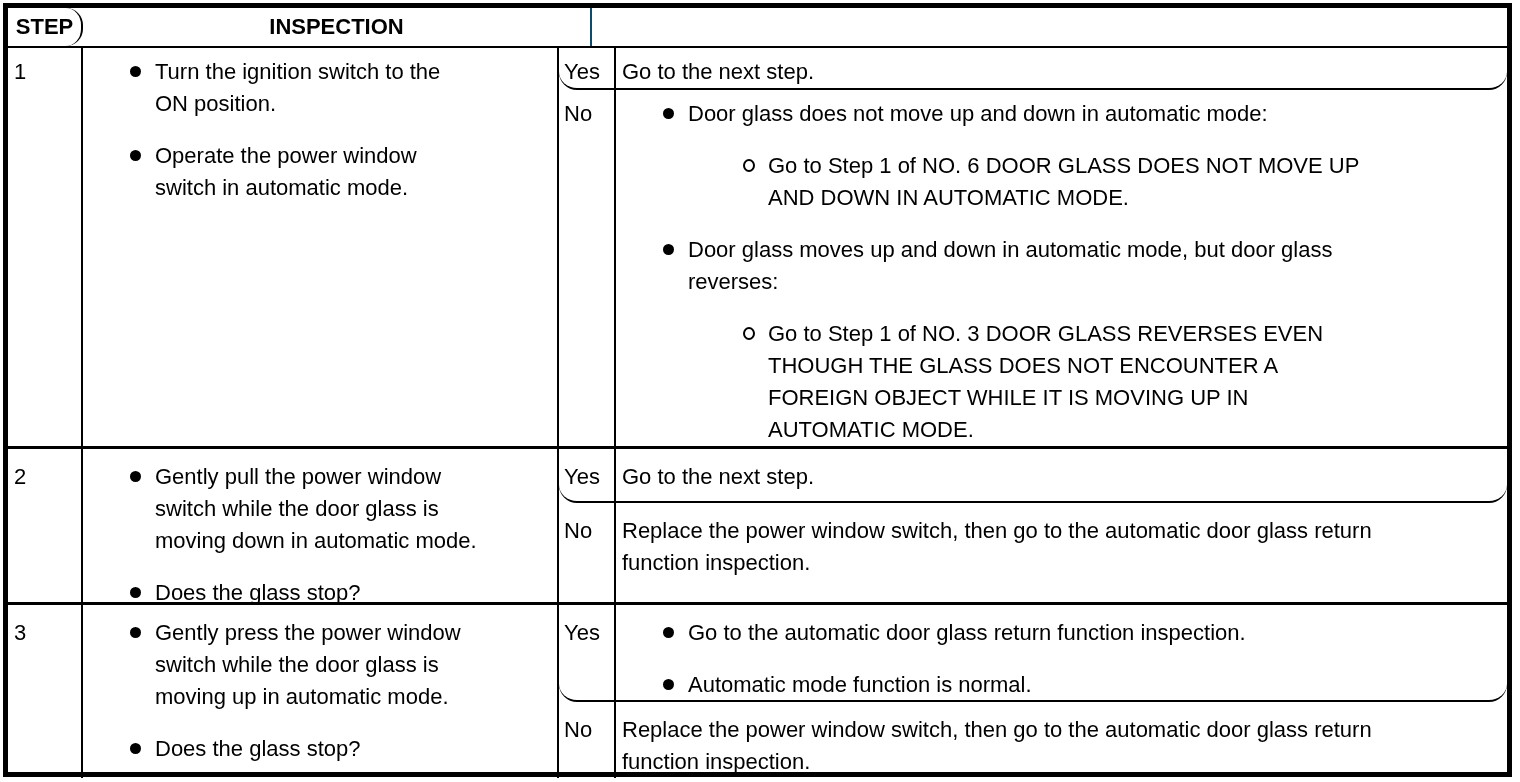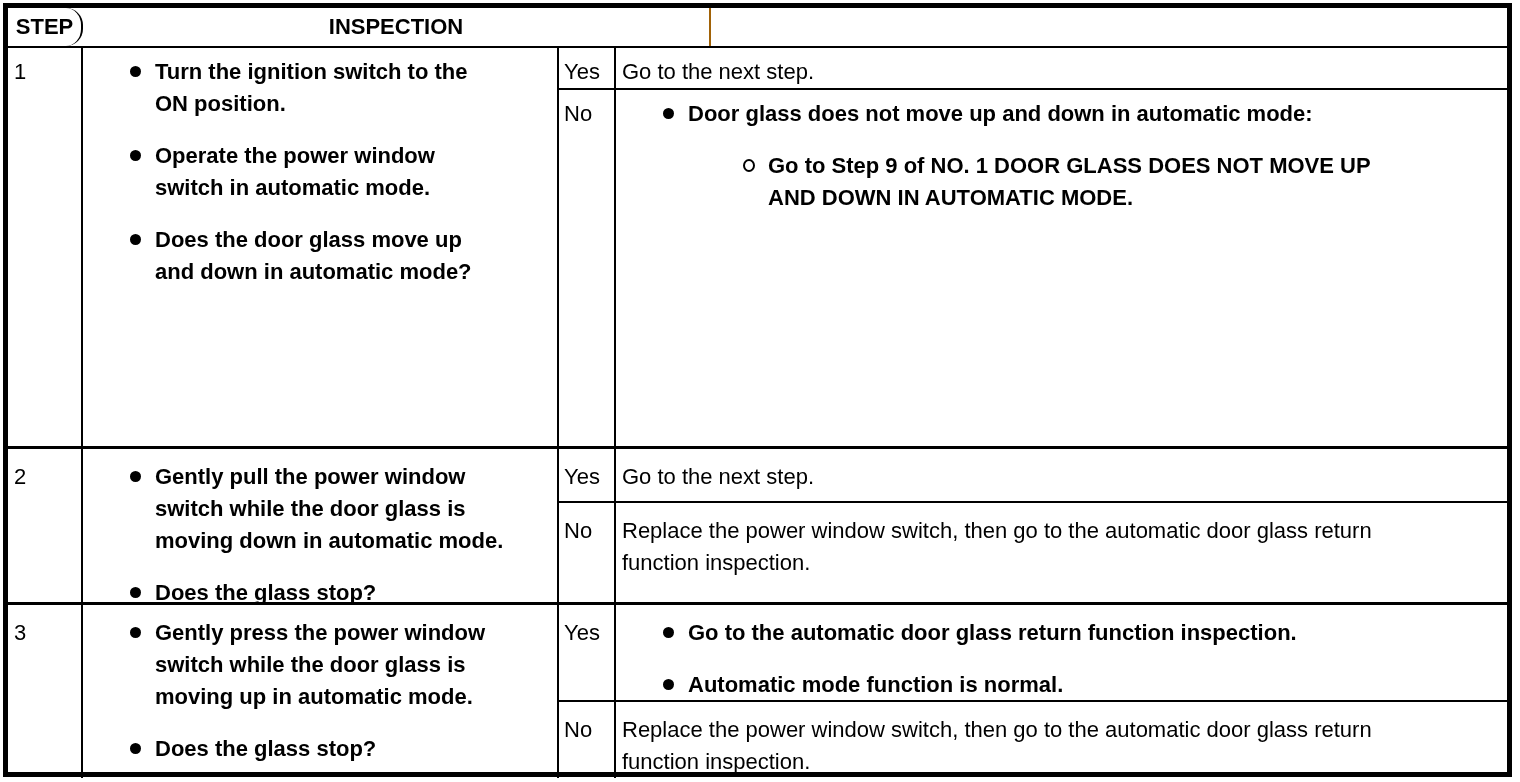--- a/index.html
+++ b/index.html
@@ -26,37 +26,37 @@
   
   .hrow {
     display: flex;
     height: 40px;
     flex: none;
     border-bottom: 2px solid #000;
     font-weight: bold;
   }
   .hcell { line-height: 38px; text-align: center; white-space: nowrap; }
   .h-step { width: 75px; border-right: 2px solid #000; border-radius: 17px; }
-  .h-insp { width: 628px; border-right: 2px solid #a16207; }
+  .h-insp { width: 509px; border-right: 2px solid #0c4a6e; }
   .h-act  { flex: 1; }
   
   .brow { display: flex; flex: none; border-bottom: 3px solid #000; }
   .brow.last { border-bottom: none; flex: 1; }
   .stepcell {
     width: 75px;
     border-right: 2px solid #000;
     padding: 8px 0 0 6px;
   }
   .inspcell {
     width: 476px;
     border-right: 2px solid #000;
     padding-top: 8px;
   }
   .actcol { flex: 1; display: flex; flex-direction: column; }
-  .subrow { display: flex; flex: none; border-bottom: 2px solid #000; }
+  .subrow { display: flex; flex: none; border-bottom: 2px solid #000; border-radius: 18px; }
   .subrow.grow { flex: 1; border-bottom: none; justify-content: space-between; }
   .yncell {
     width: 57px;
     border-right: 2px solid #000;
     padding: 8px 0 0 5px;
   }
   .actcell { flex: 1; padding-top: 8px; overflow: hidden; }
   
   .row23 .stepcell, .row23 .inspcell, .row23 .yncell, .row23 .actcell { padding-top: 12px; }
   
@@ -65,21 +65,21 @@
   .sr-r3y { height: 97px; }
   
   .plain { padding-left: 6px; padding-right: 8px; white-space: pre-line; }
   .bullet {
     position: relative;
     margin: 0 10px 20px 47px;
     padding-left: 25px;
   }
   .bullet:last-child { margin-bottom: 0; }
   .bullet.l2 { margin-left: 127px; }
-  .btxt { white-space: pre-line; font-weight: bold; }
+  .btxt { white-space: pre-line; }
   .dot {
     position: absolute;
     left: 0; top: 10px;
     width: 11px; height: 11px;
     border-radius: 50%;
     background: #000;
   }
   .hollow .dot {
     width: 12px; height: 13px;
     background: #fff;
@@ -103,44 +103,51 @@
       <div class="bullet">
         <span class="dot"></span>
         <div class="btxt">Turn the ignition switch to the
 ON position.</div>
       </div>
       <div class="bullet">
         <span class="dot"></span>
         <div class="btxt">Operate the power window
 switch in automatic mode.</div>
       </div>
-      <div class="bullet">
-        <span class="dot"></span>
-        <div class="btxt">Does the door glass move up
-and down in automatic mode?</div>
-      </div>
     </div>
     <div class="actcol">
       <div class="subrow sr-r1y">
         <div class="yncell">Yes</div>
         <div class="actcell">
           <div class="plain">Go to the next step.</div>
         </div>
       </div>
       <div class="subrow grow">
         <div class="yncell">No</div>
         <div class="actcell">
           <div class="bullet">
             <span class="dot"></span>
             <div class="btxt">Door glass does not move up and down in automatic mode:</div>
           </div>
           <div class="bullet hollow l2">
             <span class="dot"></span>
-            <div class="btxt">Go to Step 9 of NO. 1 DOOR GLASS DOES NOT MOVE UP
+            <div class="btxt">Go to Step 1 of NO. 6 DOOR GLASS DOES NOT MOVE UP
 AND DOWN IN AUTOMATIC MODE.</div>
+          </div>
+          <div class="bullet">
+            <span class="dot"></span>
+            <div class="btxt">Door glass moves up and down in automatic mode, but door glass
+reverses:</div>
+          </div>
+          <div class="bullet hollow l2">
+            <span class="dot"></span>
+            <div class="btxt">Go to Step 1 of NO. 3 DOOR GLASS REVERSES EVEN
+THOUGH THE GLASS DOES NOT ENCOUNTER A
+FOREIGN OBJECT WHILE IT IS MOVING UP IN
+AUTOMATIC MODE.</div>
           </div>
         </div>
       </div>
     </div>
   </div>
 
   <div class="brow row23" style="height:156px">
     <div class="stepcell">2</div>
     <div class="inspcell">
       <div class="bullet">

